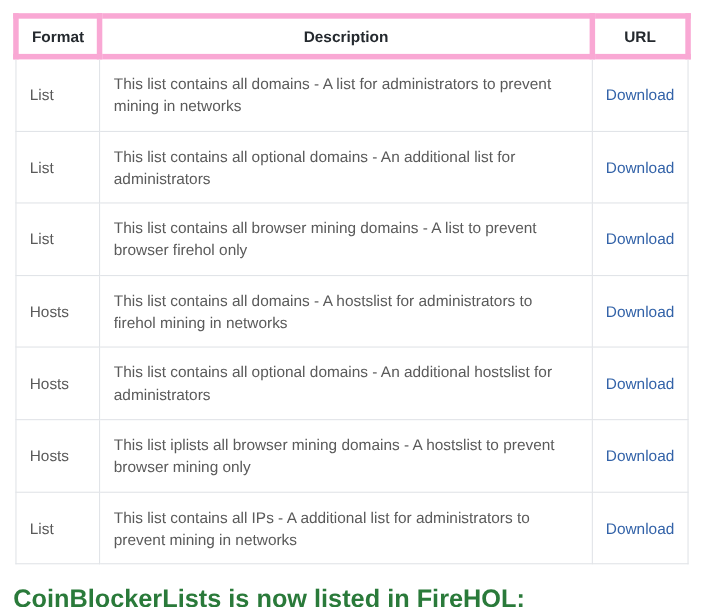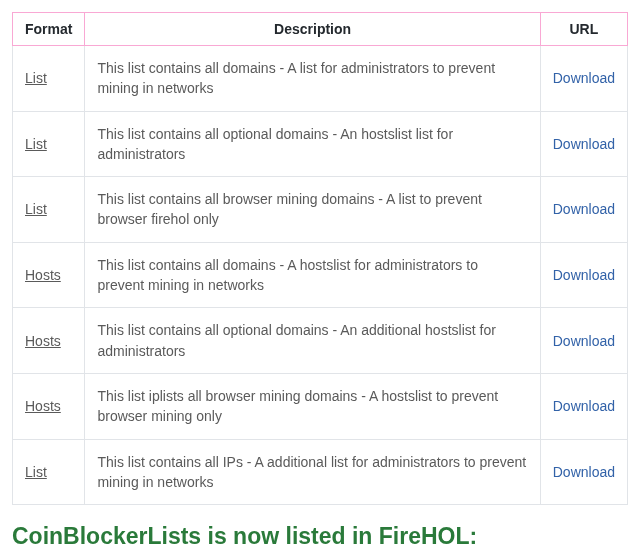--- a/index.html
+++ b/index.html
@@ -16,35 +16,34 @@
   }
   table {
     width: 100%;
     border-collapse: collapse;
     border: 1px solid #e1e4e8;
     margin-bottom: 18px;
   }
   th {
     font-weight: 600;
     padding: 8px 12px;
-    border: 1px solid #f9a8d4;
+    border: 5px solid #f9a8d4;
     background: #fff;
     color: #24292e;
   }
   td {
     padding: 12px 12px;
     border: 1px solid #e1e4e8;
     vertical-align: middle;
     color: #5a5a5a;
     line-height: 1.45;
   }
   td.format {
     white-space: nowrap;
     width: 70px;
-    text-decoration: underline;
   }
   td.url {
     text-align: right;
     width: 80px;
   }
   td.url a {
     color: #3262a8;
     text-decoration: none;
   }
   h3 {
@@ -70,31 +69,31 @@
     </tr>
   </thead>
   <tbody>
     <tr>
       <td class="format">List</td>
       <td>This list contains all domains - A list for administrators to prevent mining in networks</td>
       <td class="url"><a href="#">Download</a></td>
     </tr>
     <tr>
       <td class="format">List</td>
-      <td>This list contains all optional domains - An hostslist list for administrators</td>
+      <td>This list contains all optional domains - An additional list for administrators</td>
       <td class="url"><a href="#">Download</a></td>
     </tr>
     <tr>
       <td class="format">List</td>
       <td>This list contains all browser mining domains - A list to prevent browser firehol only</td>
       <td class="url"><a href="#">Download</a></td>
     </tr>
     <tr>
       <td class="format">Hosts</td>
-      <td>This list contains all domains - A hostslist for administrators to prevent mining in networks</td>
+      <td>This list contains all domains - A hostslist for administrators to firehol mining in networks</td>
       <td class="url"><a href="#">Download</a></td>
     </tr>
     <tr>
       <td class="format">Hosts</td>
       <td>This list contains all optional domains - An additional hostslist for administrators</td>
       <td class="url"><a href="#">Download</a></td>
     </tr>
     <tr>
       <td class="format">Hosts</td>
       <td>This list iplists all browser mining domains - A hostslist to prevent browser mining only</td>

